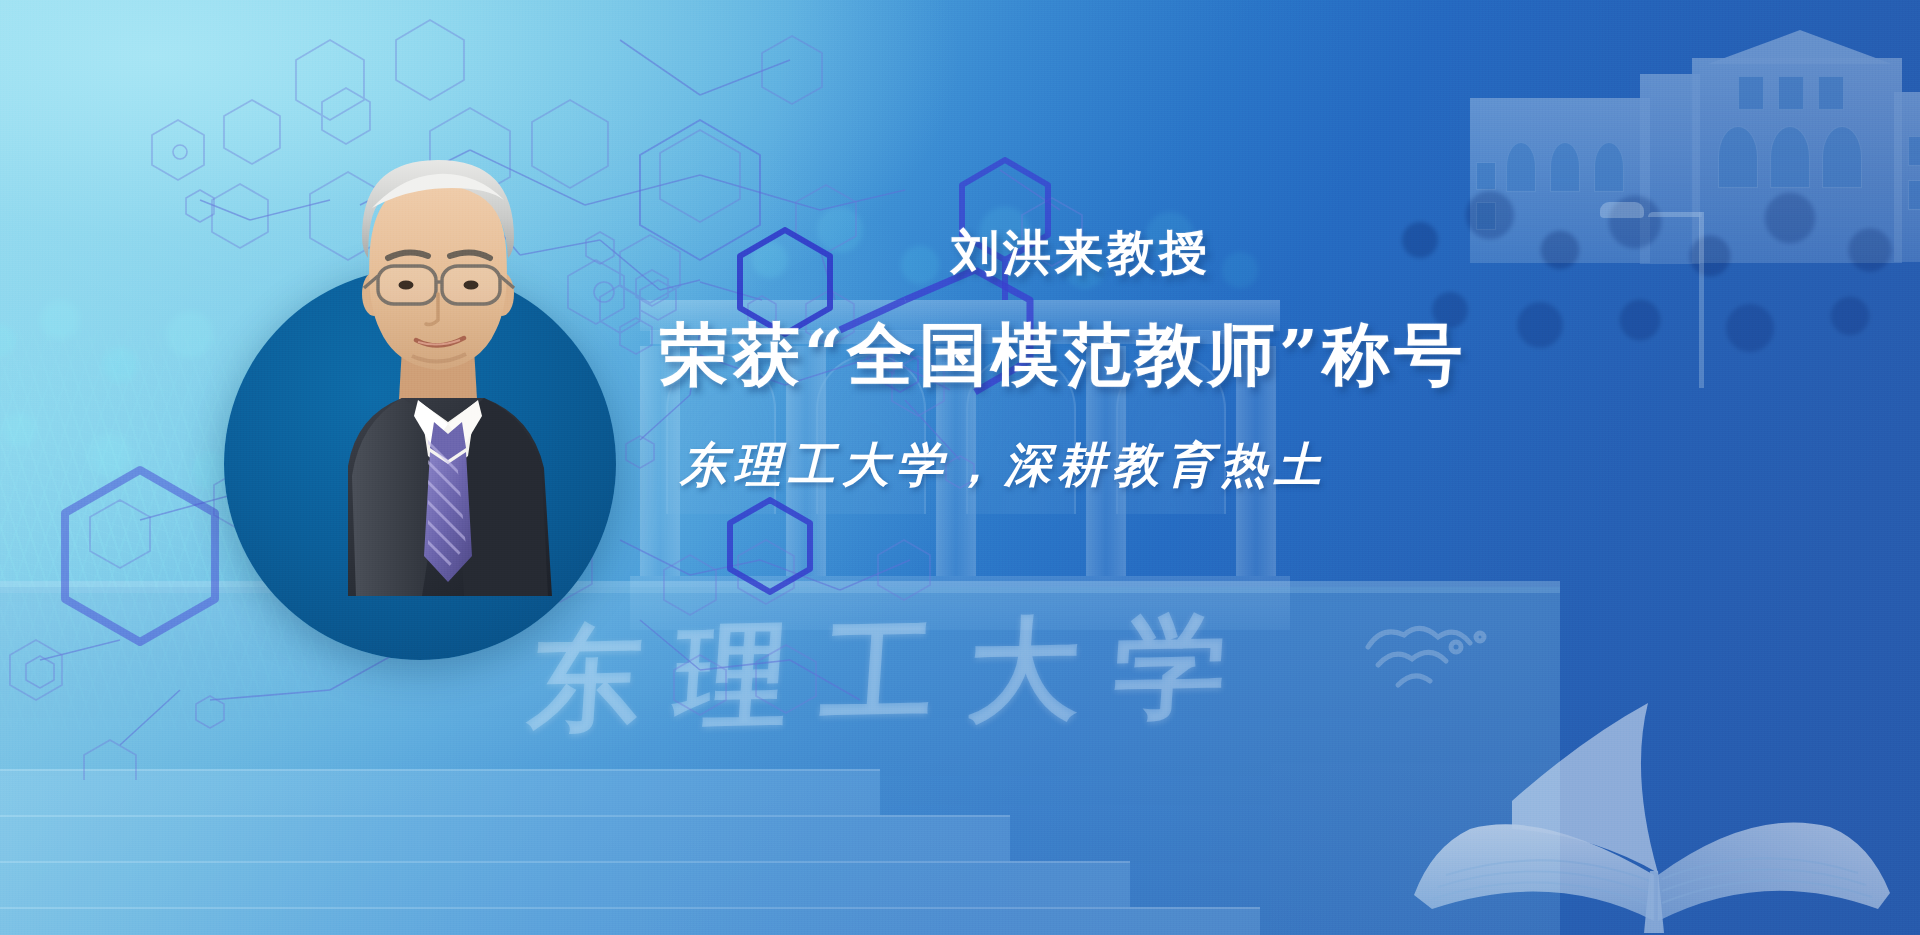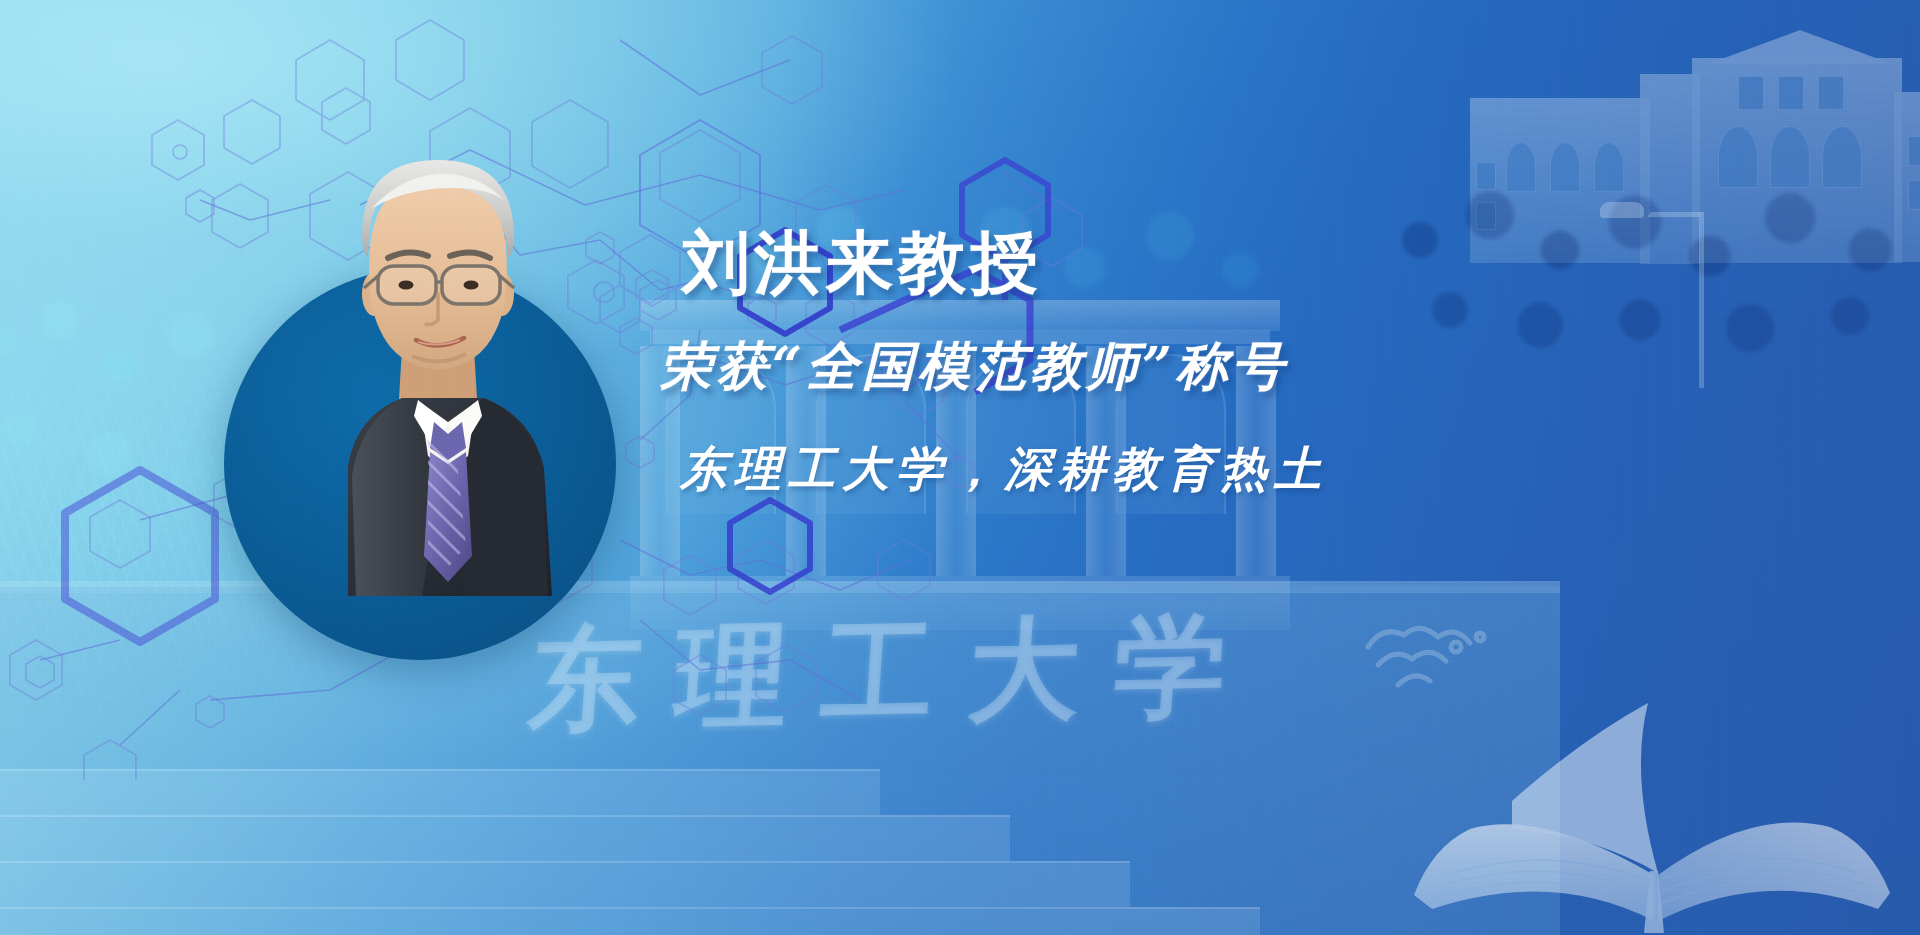--- a/index.html
+++ b/index.html
@@ -251,22 +251,22 @@
     position:absolute; left:660px; top:228px; width:820px;
   }
   .title-line {
     font-family:"DejaVu Serif", serif;
     font-weight:700;
     color:#ffffff;
     white-space:nowrap;
     letter-spacing:4px;
     text-shadow:4px 5px 6px rgba(18,60,120,.45), 0 0 2px rgba(255,255,255,.35);
   }
-  .title-1 { font-size:68px; line-height:1.0; margin-left:22px; }
-  .title-2 { font-size:52px; line-height:1.0; margin-top:44px;font-style:italic; }
+  .title-1 { font-size:48px; line-height:1.0; margin-left:22px;text-align:center; }
+  .title-2 { font-size:68px; line-height:1.0; margin-top:44px; }
   .subtitle {
     margin-top:46px;
     margin-left:20px;
     font-family:"DejaVu Sans", sans-serif;
     font-weight:700;
     font-style:italic;
     font-size:47px;
     letter-spacing:7px;
     color:#ffffff;
     white-space:nowrap;

